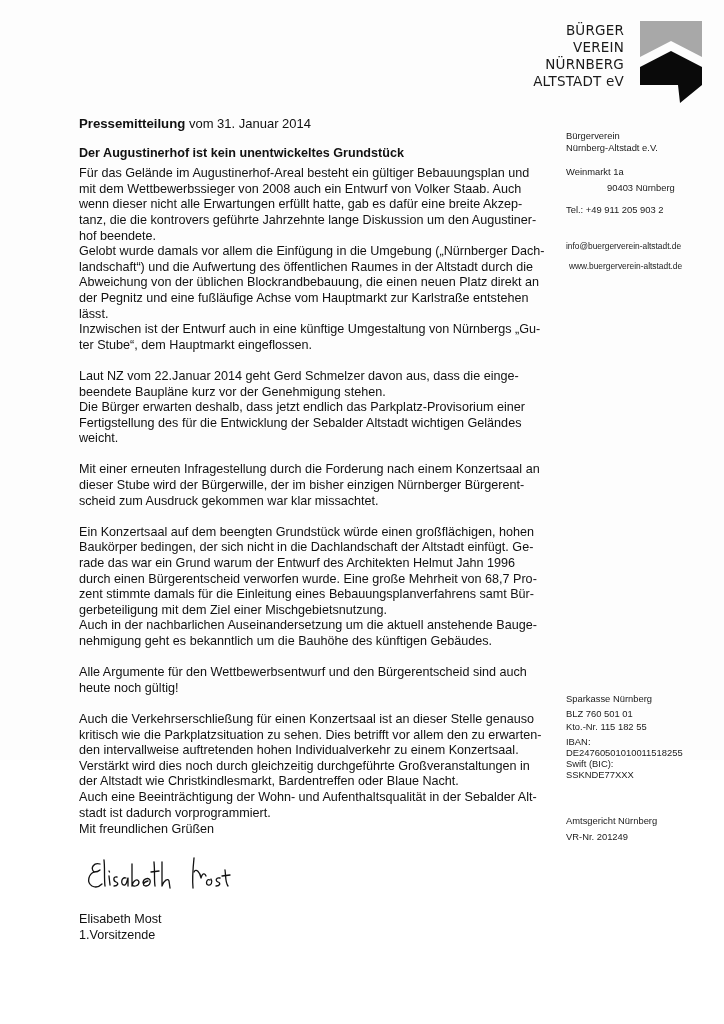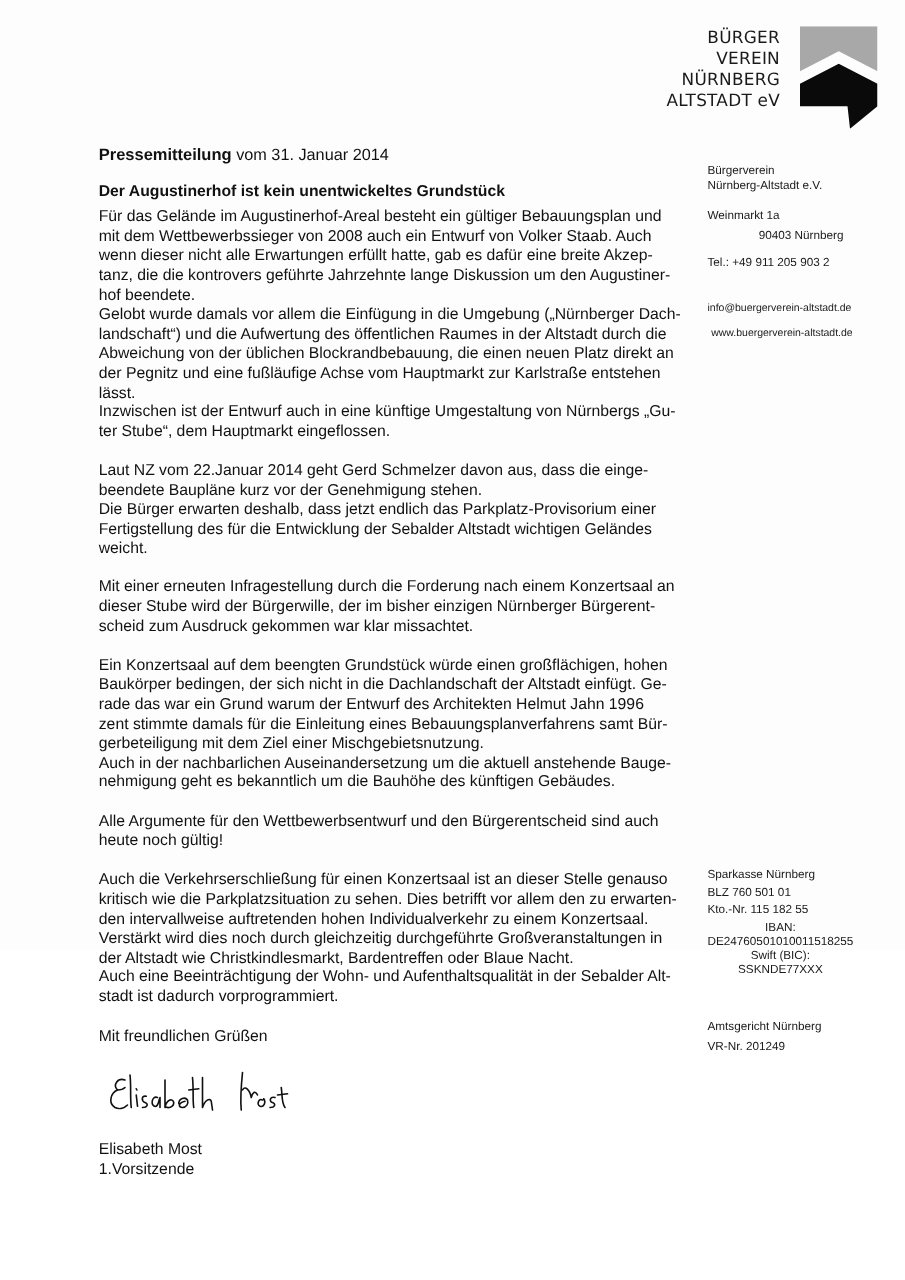--- a/index.html
+++ b/index.html
@@ -111,21 +111,21 @@
       color: #1a1a1a;
       white-space: nowrap;
     }
     .side-org { top: 130px; }
     .side-street { top: 166px; }
     .side-city { top: 182px; padding-left: 41px; }
     .side-tel { top: 204px; }
     .side-mail { top: 240px; font-size: 8.4px; }
     .side-web { top: 260px; left: 569px; font-size: 8.4px; }
     .side-bank { top: 691px; line-height: 15px; }
-    .side-iban { top: 736px; line-height: 11px; text-align: center; }
+    .side-iban { top: 736px; line-height: 11px; }
     .side-court { top: 813px; line-height: 16px; }
   </style>
 </head>
 <body>
 
 <div class="page">
 
   <div class="logo">
     <div class="logo-text">
       <div>BÜRGER</div>
@@ -172,20 +172,21 @@
     <div class="para">
       <span class="line">Mit einer erneuten Infragestellung durch die Forderung nach einem Konzertsaal an</span>
       <span class="line">dieser Stube wird der Bürgerwille, der im bisher einzigen Nürnberger Bürgerent-</span>
       <span class="line">scheid zum Ausdruck gekommen war klar missachtet.</span>
     </div>
 
     <div class="para">
       <span class="line">Ein Konzertsaal auf dem beengten Grundstück würde einen großflächigen, hohen</span>
       <span class="line">Baukörper bedingen, der sich nicht in die Dachlandschaft der Altstadt einfügt. Ge-</span>
       <span class="line">rade das war ein Grund warum der Entwurf des Architekten Helmut Jahn 1996</span>
+      <span class="line">durch einen Bürgerentscheid verworfen wurde. Eine große Mehrheit von 68,7 Pro-</span>
       <span class="line">zent stimmte damals für die Einleitung eines Bebauungsplanverfahrens samt Bür-</span>
       <span class="line">gerbeteiligung mit dem Ziel einer Mischgebietsnutzung.</span>
       <span class="line">Auch in der nachbarlichen Auseinandersetzung um die aktuell anstehende Bauge-</span>
       <span class="line">nehmigung geht es bekanntlich um die Bauhöhe des künftigen Gebäudes.</span>
     </div>
 
     <div class="para">
       <span class="line">Alle Argumente für den Wettbewerbsentwurf und den Bürgerentscheid sind auch</span>
       <span class="line">heute noch gültig!</span>
     </div>

